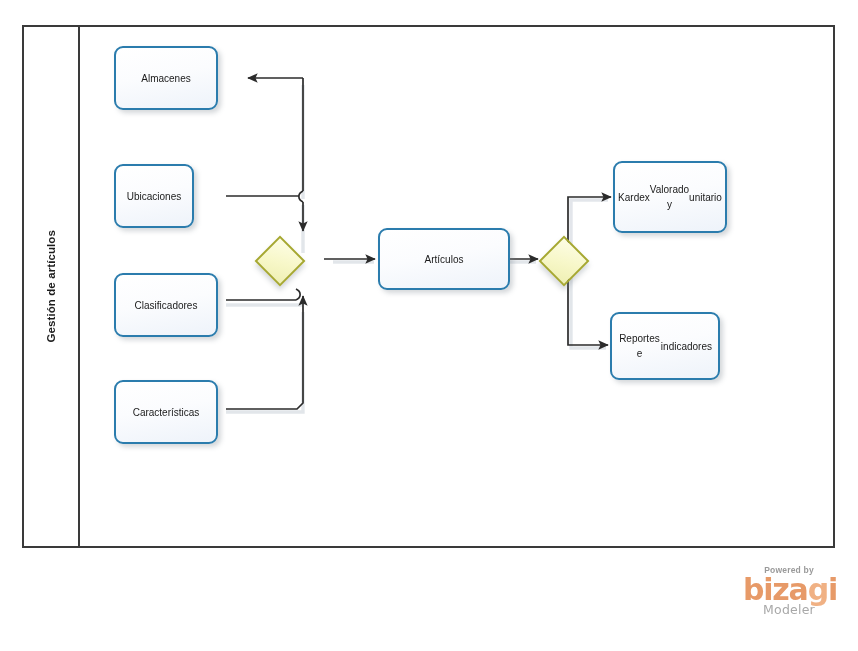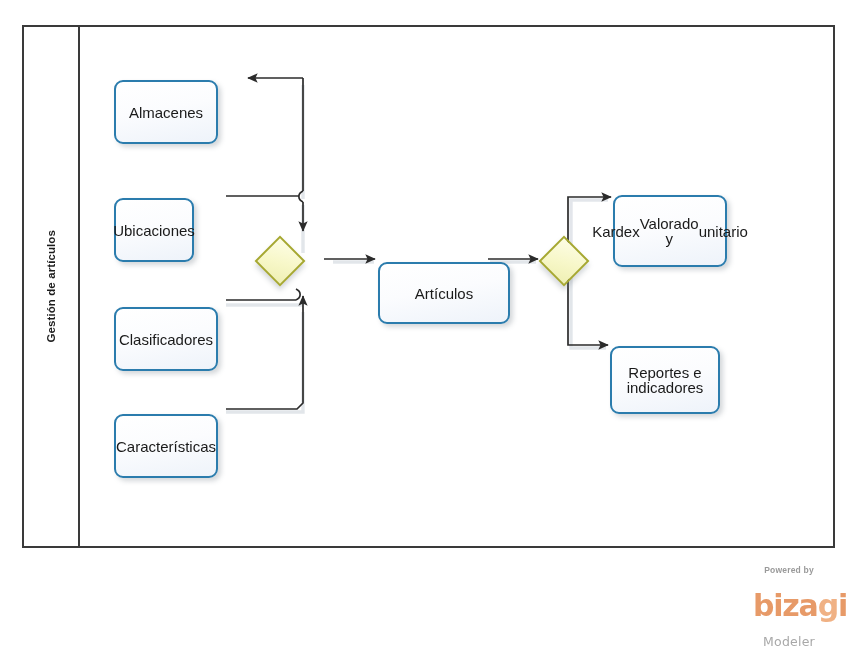--- a/index.html
+++ b/index.html
@@ -76,24 +76,23 @@
     box-sizing: border-box;
     border: 2px solid #2b7cad;
     border-radius: 9px;
     background: linear-gradient(170deg, #ffffff 0%, #fbfcfe 45%, #eef3fa 100%);
     box-shadow: 3px 3px 5px rgba(120,130,140,0.32);
     display: flex;
     align-items: center;
     justify-content: center;
     text-align: center;
     color: #1a1a1a;
-    font-size: 15px;
+    font-size: 10px;
     line-height: 15px;
     padding: 4px 6px;
-    margin-top: 34px;
   }
   .task span { display: block; }
 
   
   .gateway {
     position: absolute;
     width: 46px;
     height: 46px;
   }
   .gateway .diamond {
@@ -122,21 +121,21 @@
     letter-spacing: 0.2px;
     line-height: 10px;
     margin: 0 2px 0 0;
   }
   .logo-word {
     font-size: 30px;
     font-weight: bold;
     color: #e79a68;
     line-height: 30px;
     letter-spacing: -1.2px;
-    margin: 16px;
+    margin: 0;
     font-family: "DejaVu Sans", sans-serif;
   }
   .logo-word .g-soft { color: #f0b184; }
   .logo-modeler {
     font-size: 12.5px;
     color: #a8a8a8;
     line-height: 14px;
     letter-spacing: 0.2px;
     margin: -2px 2px 0 0;
     font-family: "DejaVu Sans", sans-serif;
@@ -221,21 +220,21 @@
   <div class="task" style="left:378px; top:228px; width:132px; height:62px;">
     <span>Artículos</span>
   </div>
 
   <div class="task" style="left:613px; top:161px; width:114px; height:72px; flex-direction:row;">
     <span>Kardex</span>
     <span>Valorado y</span>
     <span>unitario</span>
   </div>
 
-  <div class="task" style="left:610px; top:312px; width:110px; height:68px; flex-direction:column;">
+  <div class="task" style="left:610px; top:312px; width:110px; height:68px; flex-direction:row;justify-content:space-between;">
     <span>Reportes e</span>
     <span>indicadores</span>
   </div>
 
   <div class="gateway" style="left:255px; top:236px;">
     <div class="diamond"></div>
   </div>
 
   <div class="gateway" style="left:539px; top:236px;">
     <div class="diamond"></div>

